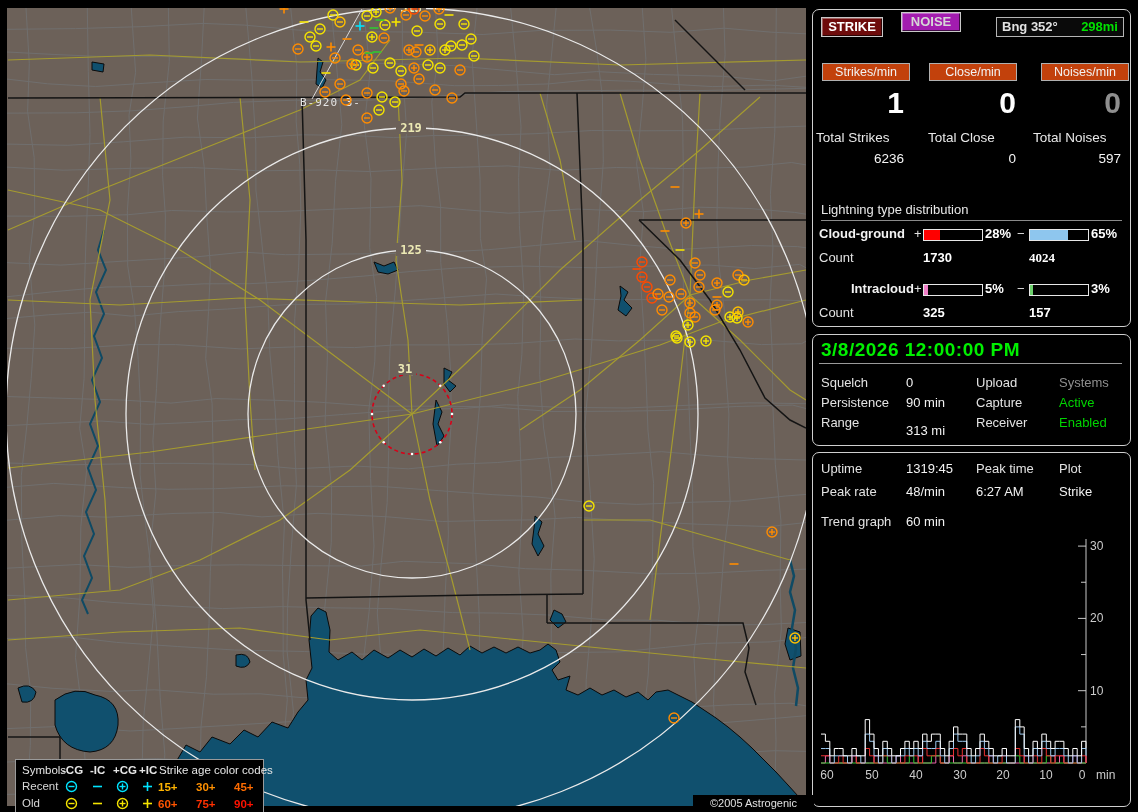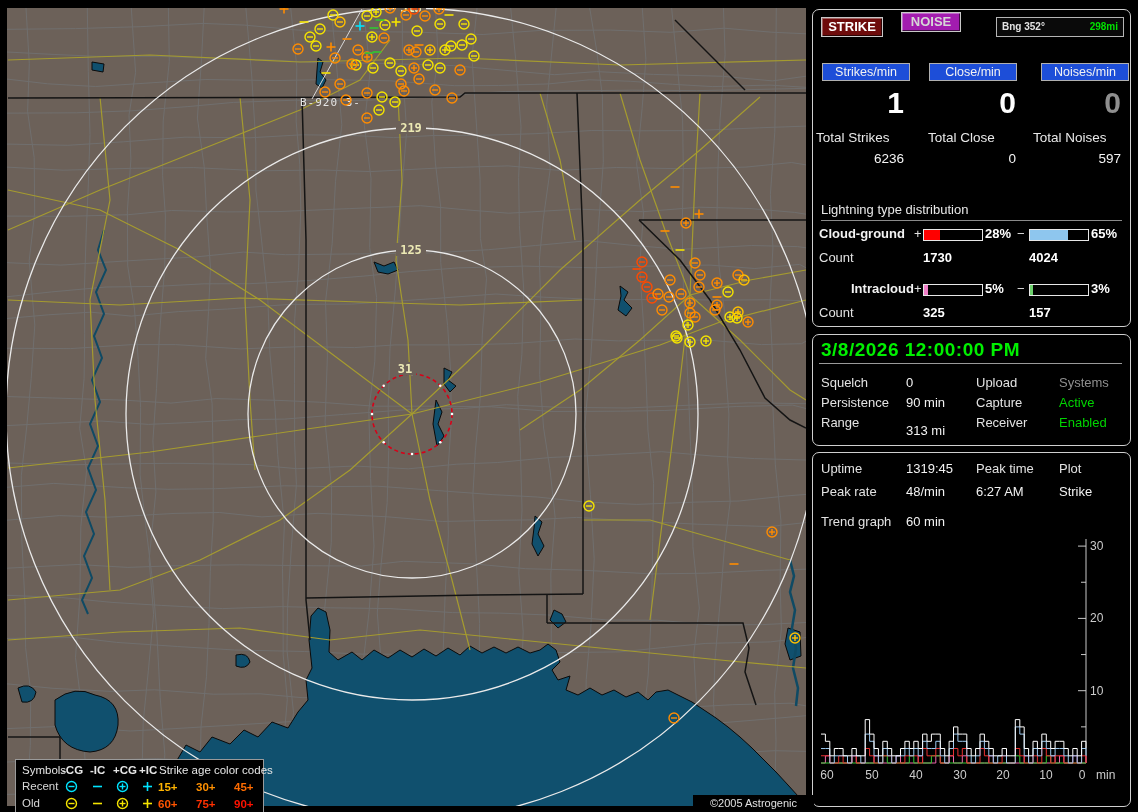--- a/index.html
+++ b/index.html
@@ -11,25 +11,25 @@
     border-radius:7px;color:#e2e2e2;font-size:13px;}
   #panel1{top:9px;height:316px;}
   #panel2{top:334px;height:110px;}
   #panel3{top:452px;height:353px;}
   .abs{position:absolute;white-space:nowrap;}
   .btn{position:absolute;height:18px;line-height:18px;text-align:center;font-weight:bold;
     font-size:13px;border:1px solid #c8c8c8;box-shadow:inset 1px 1px 0 rgba(255,255,255,.35),inset -1px -1px 0 rgba(0,0,0,.6);}
   .btn.strike{left:8px;top:7px;width:60px;background:#6e0b0b;color:#fff;}
   .btn.noise{left:88px;top:2px;width:58px;background:#a21caf;color:#d6d6d6;}
   .bng{position:absolute;left:183px;top:7px;width:116px;height:18px;line-height:18px;
-    border:1px solid #b5b5b5;background:#0a0a0a;font-weight:bold;font-size:10px;padding:0 5px;
+    border:1px solid #b5b5b5;background:#0a0a0a;font-weight:bold;font-size:13px;padding:0 5px;
     display:flex;justify-content:space-between;}
   .bng .grn{color:#00e000;}
   .chip{position:absolute;top:53px;height:16px;line-height:16px;text-align:center;font-size:12.5px;
-    background:#1d4ed8;border:1px solid #b0b0b0;color:#f2f2f2;}
+    background:#c2410c;border:1px solid #b0b0b0;color:#f2f2f2;}
   .bignum{position:absolute;top:76px;width:82px;text-align:right;font-size:30px;font-weight:bold;color:#fff;}
   .totlab{position:absolute;top:120px;width:88px;text-align:left;font-size:13.5px;color:#e8e8e8;}
   .totval{position:absolute;top:141px;width:88px;text-align:right;font-size:13.5px;color:#f5f5f5;}
   .dist-title{position:absolute;left:8px;top:192px;width:301px;color:#e8e8e8;font-size:13px;
     border-bottom:1px solid #8a8a8a;padding-bottom:3px;}
   .dlabel{font-weight:bold;color:#f2f2f2;}
   .bar{position:absolute;width:58px;height:10px;border:1px solid #e8e8e8;background:#000;}
   .bar i{display:block;height:100%;}
   .pct{font-weight:bold;color:#fff;font-size:13px;}
   .cnt{font-weight:bold;color:#fff;}
@@ -711,21 +711,21 @@
         <i style="width: 28%; background: rgb(255, 0, 0);"></i>
       </div>
     <span class="abs pct" style="left:172px;top:216px;">28%</span>
     <span class="abs" style="left:204px;top:216px;">−</span>
     <div class="bar" style="left:216px;top:219px;">
         <i style="width: 65%; background: rgb(142, 198, 238);"></i>
       </div>
     <span class="abs pct" style="left:278px;top:216px;">65%</span>
     <span class="abs" style="left:6px;top:240px;">Count</span>
     <span class="abs cnt" style="left:110px;top:240px;">1730</span>
-    <span class="abs cnt" style="left:216px;top:240px;">4024</span>
+    <span class="abs cnt" style="left:216px;top:240px;font-family:Liberation Serif, serif;">4024</span>
 
     <span class="abs dlabel" style="left:6px;top:271px;padding-left:32px;">Intracloud</span>
     <span class="abs" style="left:101px;top:271px;">+</span>
     <div class="bar" style="left:110px;top:274px;">
         <i style="width: 7%; background: rgb(240, 128, 200);"></i>
       </div>
     <span class="abs pct" style="left:172px;top:271px;">5%</span>
     <span class="abs" style="left:204px;top:271px;">−</span>
     <div class="bar" style="left:216px;top:274px;">
         <i style="width: 5%; background: rgb(108, 208, 108);"></i>

